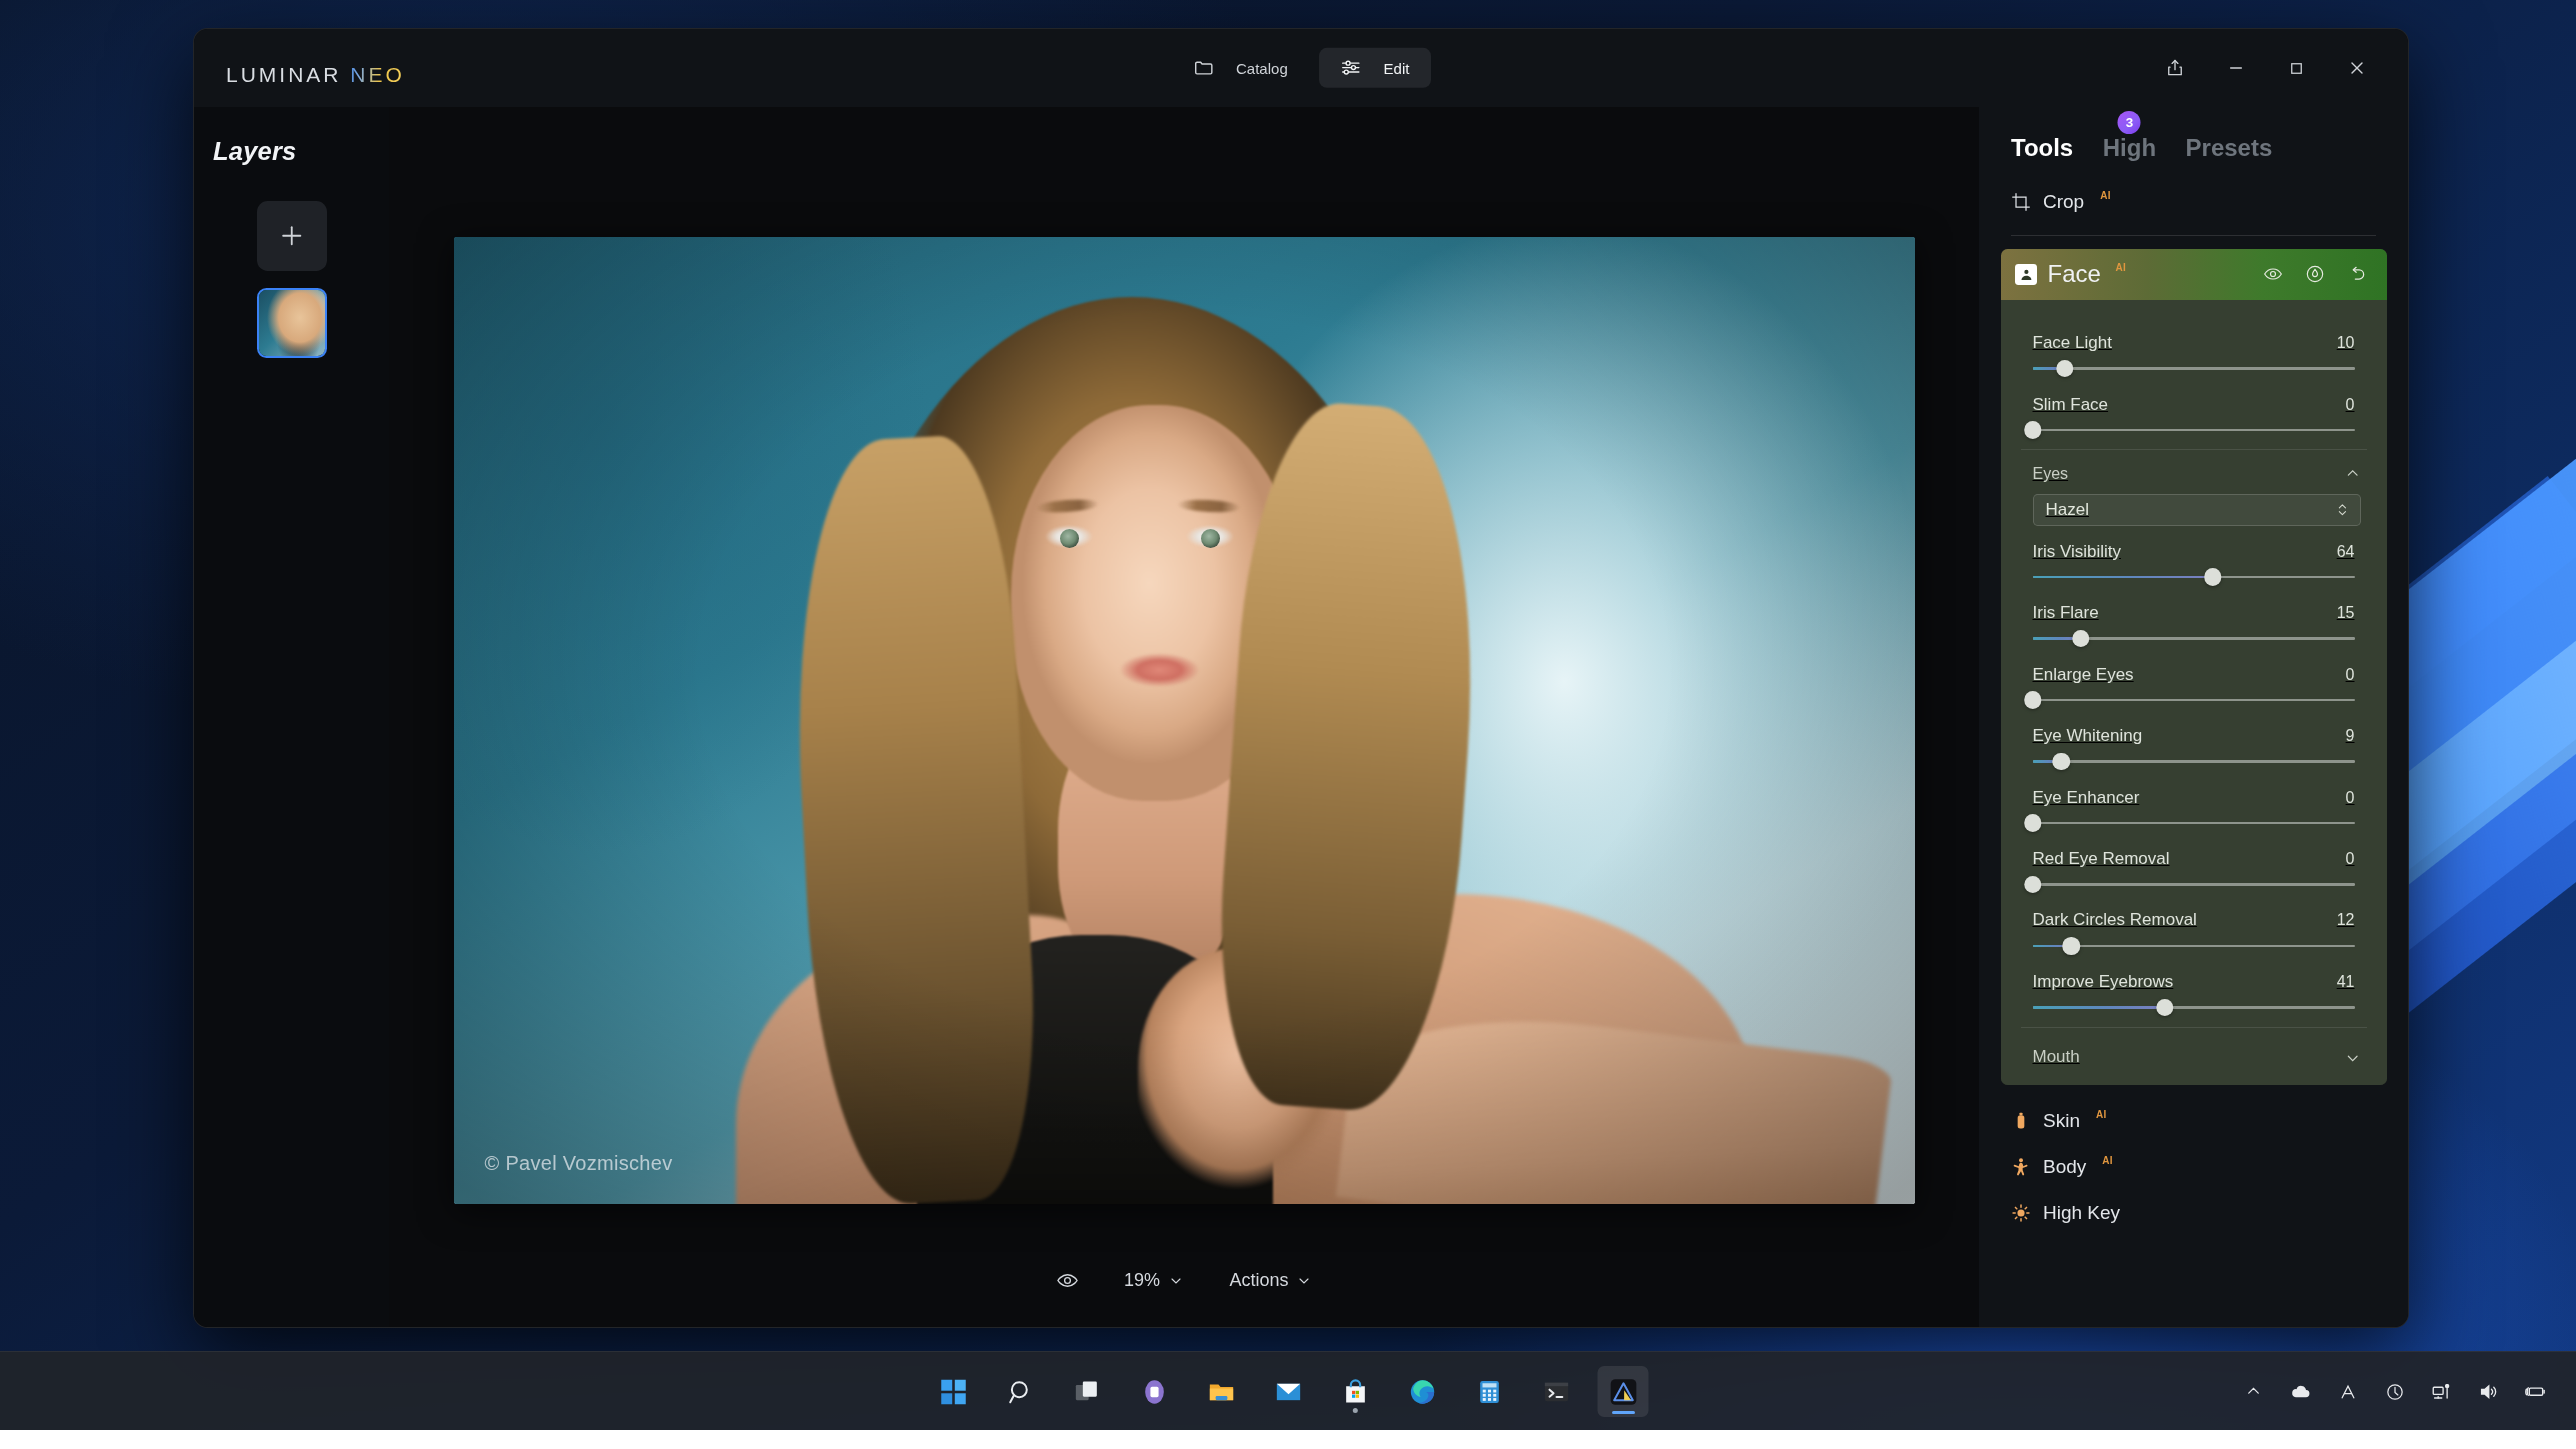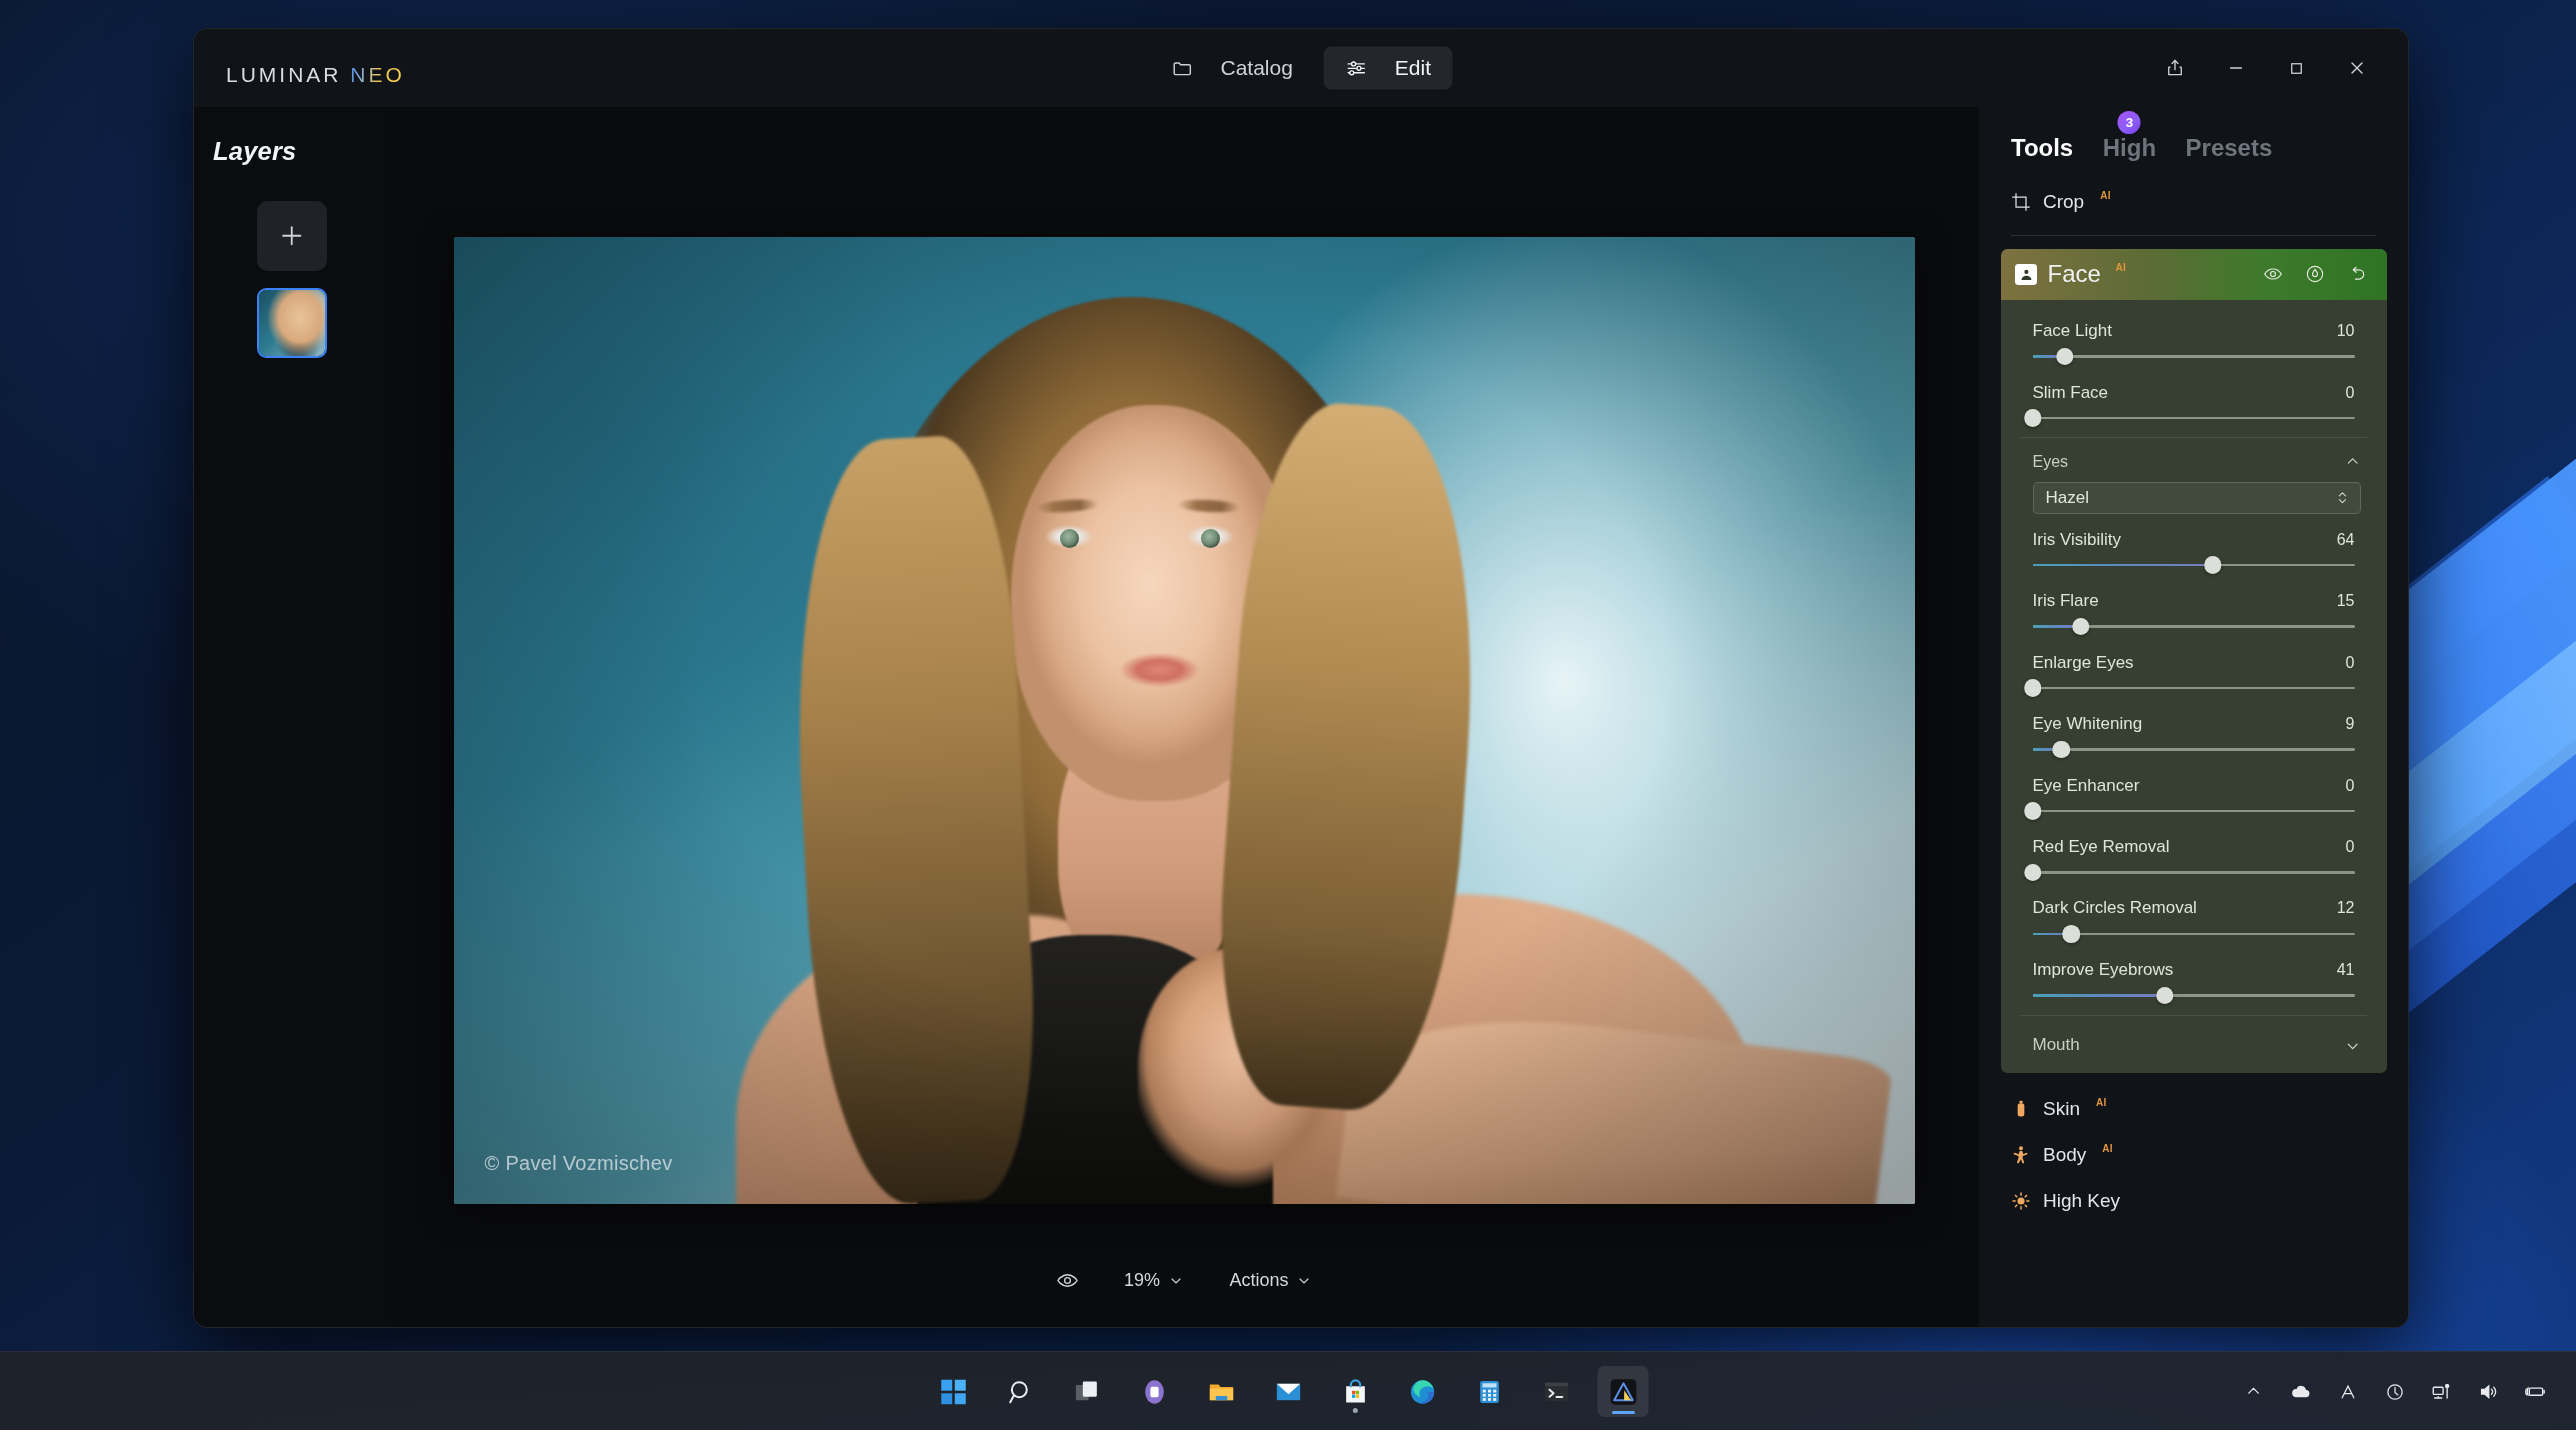--- a/index.html
+++ b/index.html
@@ -128,23 +128,23 @@
     background: linear-gradient(100deg, #4a86d8 0%, #7aa7e0 18%, #f0c64a 55%, #f5d25f 100%);
     -webkit-background-clip: text; background-clip: text;
     color: transparent;
   }
   #mode-switch {
     position: absolute; left: 50%; top: 50%;
     transform: translate(-50%,-50%);
     display: flex; align-items: center; gap: 9.4px;
   }
   .mode-btn {
-    display: flex; align-items: center; gap: 28px;
+    display: flex; align-items: center; gap: 22px;
     padding: 9.4px 21.5px; border-radius: 8px;
-    color: #cfd3d8; font-size: 21px; text-align: center;
+    color: #cfd3d8; font-size: 15px; text-align: center;
   }
   .mode-btn.active { background: #23262b; color: #f2f4f6; }
   #winbtns {
     position: absolute; right: 24px; top: 50%;
     transform: translateY(-50%);
     display: flex; align-items: center; gap: 6.7px;
   }
   .winbtn {
     width: 54px; height: 42px;
     display: flex; align-items: center; justify-content: center;
@@ -384,21 +384,21 @@
   }
   #face-header .face-ico {
     width: 21.5px; height: 21.5px; border-radius: 3.4px;
     background: #fff;
     display: flex; align-items: center; justify-content: center;
   }
   #face-header .face-title { font-size: 24px; color: #f0f2f4; }
   #face-header .hdr-actions { margin-left: auto; display: flex; align-items: center; gap: 14.8px; color: #e6eae0; }
   .hdr-btn { width: 27px; height: 27px; display: flex; align-items: center; justify-content: center; }
 
-  .face-body { background: #363f31; padding: 12px 0 0 0; }
+  .face-body { background: #363f31; padding: 24px 0 0 0; text-decoration: underline; }
 
   .slider-block { padding: 9.4px 32px 6.7px 32px; }
   .slider-top { display: flex; align-items: baseline; justify-content: space-between; }
   .slider-name { font-size: 17px; color: #dfe4dc; }
   .slider-val { font-size: 16px; color: #dfe4dc; }
   .slider-track {
     position: relative; height: 20px; margin-top: 5.4px;
   }
   .track-bg {
     position: absolute; left: 0; right: 0; top: 8.7px;

